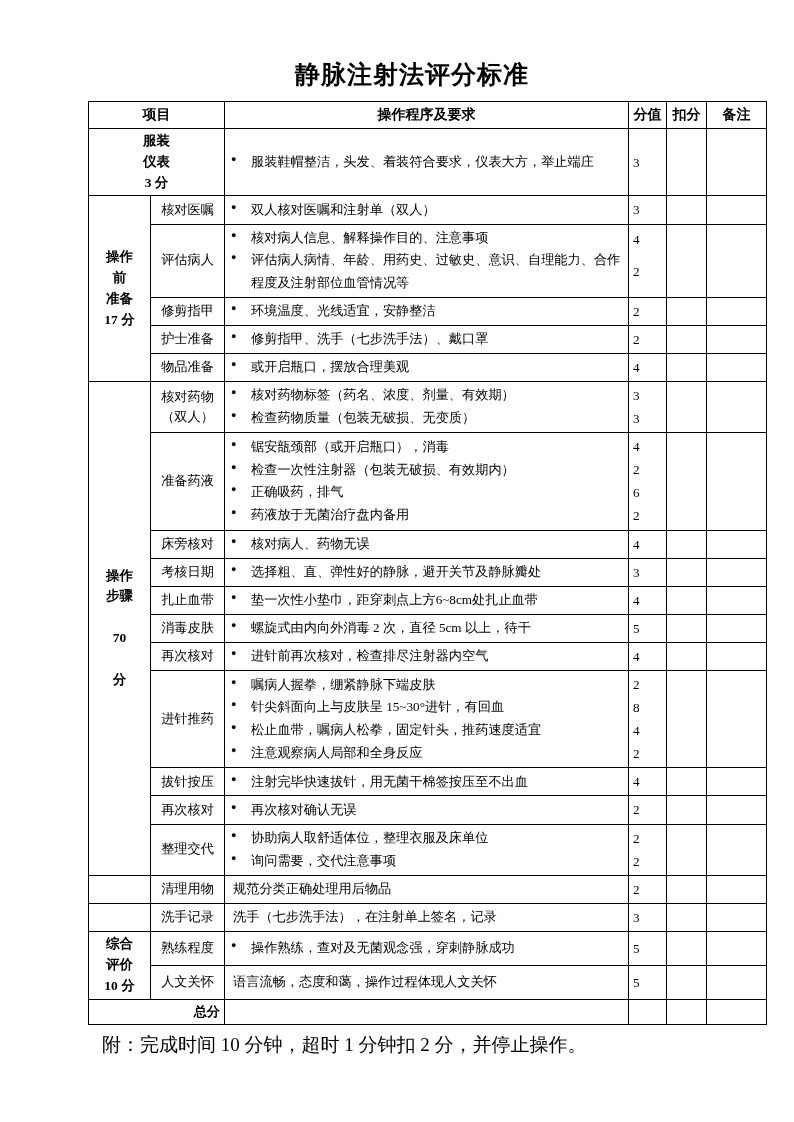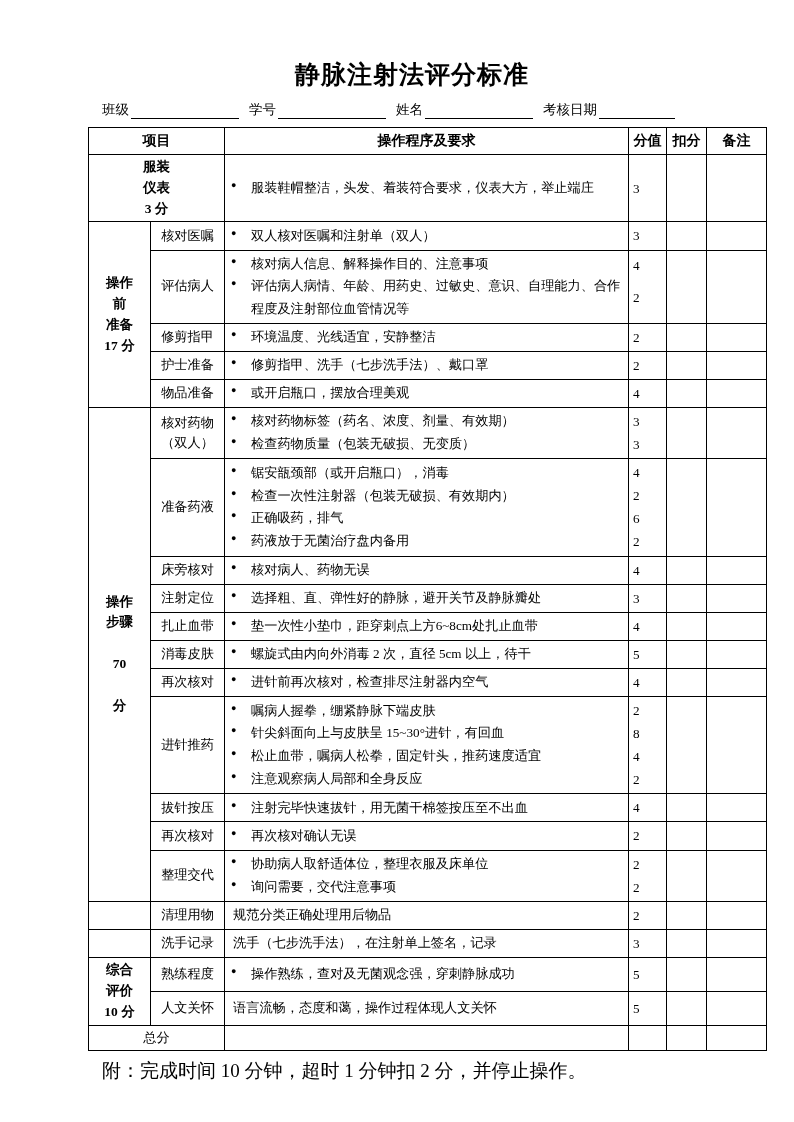--- a/index.html
+++ b/index.html
@@ -102,21 +102,21 @@
   }
   ul.bul li::before {
     content: "●";
     position: absolute;
     left: 2px;
     top: 0;
     font-size: 9px;
     line-height: 1.9;
   }
   .nobullet { padding-left: 4px; line-height: 1.72; }
-  .total-row td { text-align: center; font-weight: normal; }
+  .total-row td { text-align: right; font-weight: bold; }
   .footnote {
     font-size: 19px;
     margin-top: 7px;
     padding-left: 14px;
   }
   .signature {
     font-size: 13.5px;
     margin-top: 22px;
     text-align: right;
     padding-right: 80px;
@@ -129,33 +129,20 @@
   }
   .tall { height: 52px; }
 </style>
 </head>
 <body>
 
 <div class="page">
 
   <div class="doc-title">静脉注射法评分标准</div>
 
-  <div class="header-line">
-    <span class="hl-label">班级</span>
-    <span class="hl-blank b1"></span>
-    <span class="gap"></span>
-    <span class="hl-label">学号</span>
-    <span class="hl-blank b2"></span>
-    <span class="gap"></span>
-    <span class="hl-label">姓名</span>
-    <span class="hl-blank b3"></span>
-    <span class="gap"></span>
-    <span class="hl-label">考核日期</span>
-    <span class="hl-blank b4"></span>
-  </div>
 
   <table class="grade">
     <colgroup>
       <col class="col-item">
         <col class="col-sub">
         <col class="col-main">
       <col class="col-score">
         <col class="col-ded">
         <col class="col-note">
     </colgroup>
@@ -293,21 +280,21 @@
               <li>核对病人、药物无误</li>
             </ul>
         </td>
         <td class="score-cell">
             <div>4</div>
           </td>
         <td></td>
         <td></td>
       </tr>
       <tr>
-        <td class="sub-cell">注射定位</td>
+        <td class="sub-cell">考核日期</td>
         <td class="score-top">
           <ul class="bul">
               <li>选择粗、直、弹性好的静脉，避开关节及静脉瓣处</li>
             </ul>
         </td>
         <td class="score-cell">
             <div>3</div>
           </td>
         <td></td>
         <td></td>

